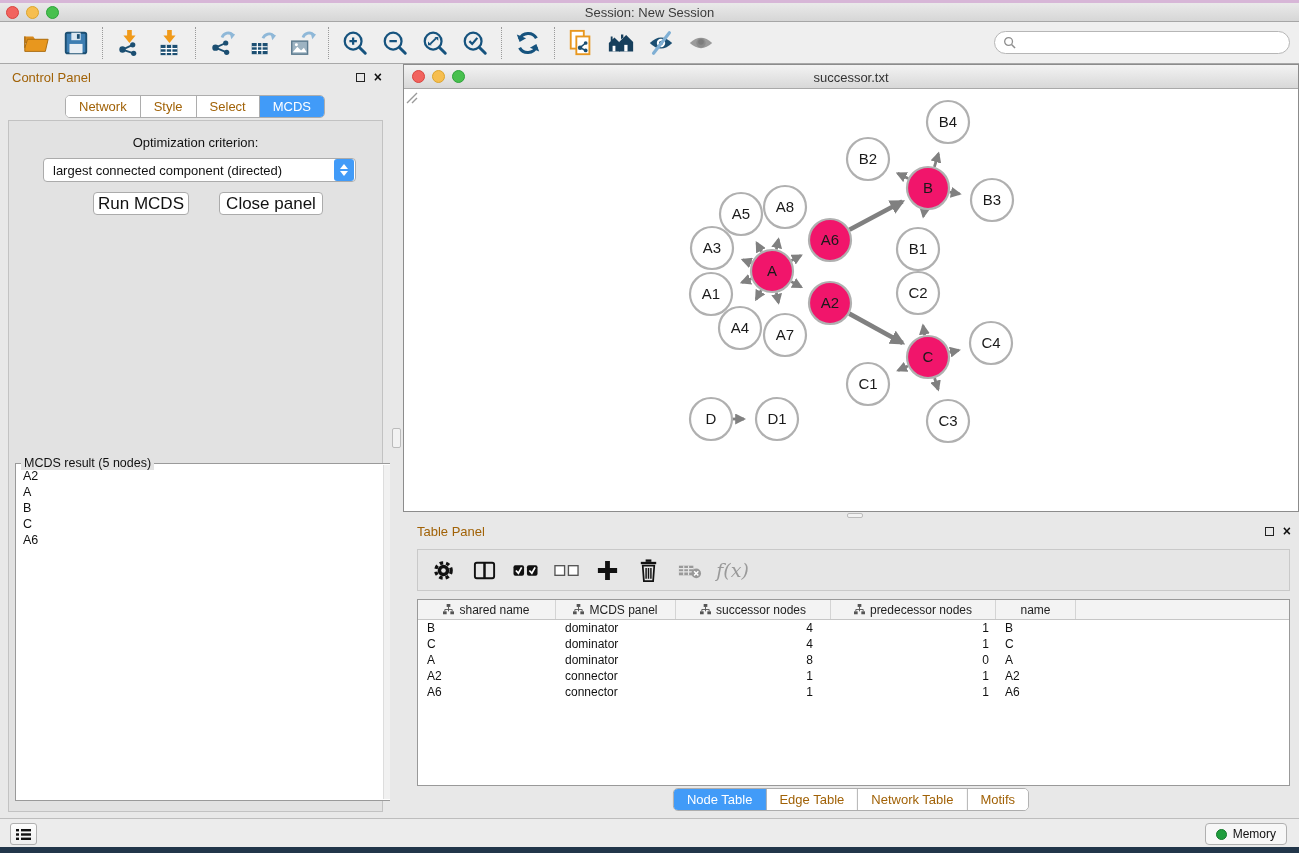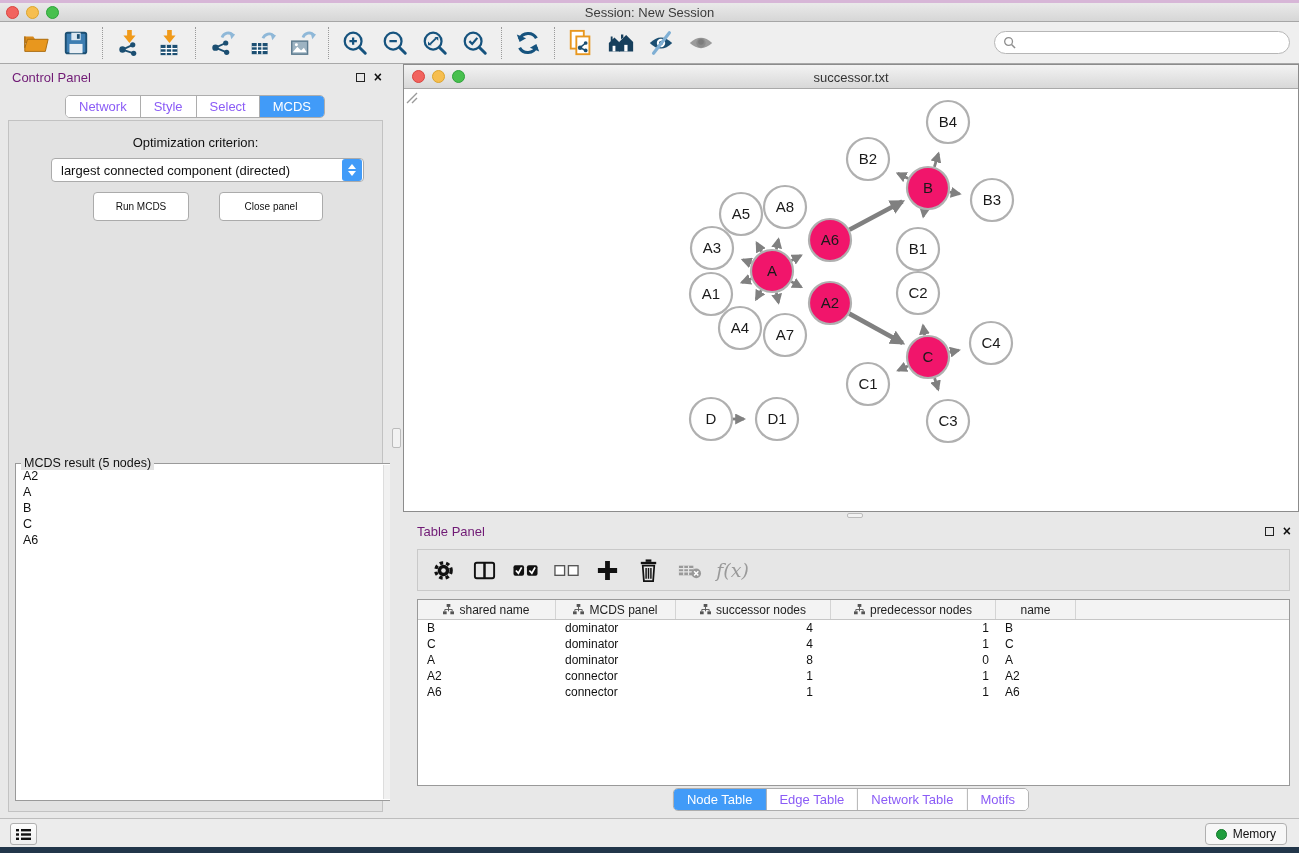--- a/index.html
+++ b/index.html
@@ -28,45 +28,45 @@
   .searchbox { width:296px; height:23px; background:#fff; border:1px solid #b6b6b6; border-radius:12px;
     display:flex; align-items:center; padding:0 8px; }
   .searchbox svg { width:13px; height:13px; }
   .searchbox input { border:none; outline:none; flex:1; font-size:12px; margin-left:5px; background:transparent; }
 
   
   .content { position:absolute; top:64px; left:0; right:0; height:754px; background:#e8e8e8; }
 
   
   .cpanel { position:absolute; top:0; left:0; width:390px; height:100%; background:#e8e8e8; }
-  .panel-head { position:absolute; top:6px; left:12px; font-size:13px; color:#701a75; }
+  .panel-head { position:absolute; top:6px; left:12px; font-size:13px; color:#a16207; }
   .winctl { position:absolute; top:8px; display:flex; gap:9px; }
   .cpanel .winctl { right:8px; }
   .float-ic { width:9px; height:9px; border:1.5px solid #222; margin-top:1px; }
   .close-ic { font-size:14px; font-weight:700; line-height:11px; color:#111; }
 
   .seg { display:flex; background:#fff; border:1px solid #adadad; border-radius:5px; overflow:hidden; }
-  .seg-item { padding:3px 13px; font-size:13px; color:#8b5cf6; border-right:1px solid #adadad; background:#fff; white-space:nowrap; }
+  .seg-item { padding:3px 13px; font-size:13px; color:#a16207; border-right:1px solid #adadad; background:#fff; white-space:nowrap; }
   .seg-item:last-child { border-right:none; }
   .seg-sel { background:#419bf8; color:#fff; }
   .cp-tabs { position:absolute; top:31px; left:50%; transform:translateX(-50%); }
 
   .cp-inner { position:absolute; top:56px; left:8px; width:375px; height:692px;
     background:#e2e2e2; border:1px solid #c2c2c2; }
   .crit-label { position:absolute; top:14px; left:0; right:0; text-align:center; font-size:13px; color:#111; }
-  .crit-select { position:absolute; top:37px; left:42px; width:313px; height:24px; background:#fff;
+  .crit-select { position:absolute; top:37px; left:34px; width:313px; height:24px; background:#fff;
     border:1px solid #ababab; border-radius:4px; display:flex; align-items:center; }
   .crit-select .val { flex:1; font-size:13px; padding-left:9px; color:#111; white-space:nowrap; overflow:hidden; }
   .stepper { width:20px; height:22px; margin-right:1px; background:#419bf8; border-radius:3px;
     display:flex; flex-direction:column; align-items:center; justify-content:center; gap:2px; }
   .tri-up { width:0; height:0; border-left:4px solid transparent; border-right:4px solid transparent; border-bottom:5px solid #fff; }
   .tri-dn { width:0; height:0; border-left:4px solid transparent; border-right:4px solid transparent; border-top:5px solid #fff; }
   .btnrow { position:absolute; top:71px; left:0; width:100%; }
-  .pushbtn { position:absolute; height:29px; background:#fff; border:1px solid #ababab; border-radius:4px;
-    font-size:10px; color:#111; display:flex; align-items:center; justify-content:center; }
+  .pushbtn { position:absolute; height:23px; background:#fff; border:1px solid #ababab; border-radius:4px;
+    font-size:17px; color:#111; display:flex; align-items:center; justify-content:center; }
   .btn-run { left:84px; width:96px; }
   .btn-close { left:210px; width:104px; }
 
   .resultbox { position:absolute; top:342px; left:6px; width:383px; height:338px;
     border:1px solid #9a9a9a; background:#ffffff; }
   .resultbox .legend { position:absolute; top:-8px; left:5px; background:#e2e2e2; padding:0 3px; font-size:12.5px; color:#111; }
   .result-list { position:absolute; top:4px; left:0; right:15px; bottom:2px; overflow:hidden; }
   .mcds-item { font-size:12.5px; line-height:16px; padding-left:7px; color:#111; }
   .scrolltrack { position:absolute; top:1px; right:1px; bottom:1px; width:13px; background:#f1f1f1; border-left:1px solid #ddd; }
 

